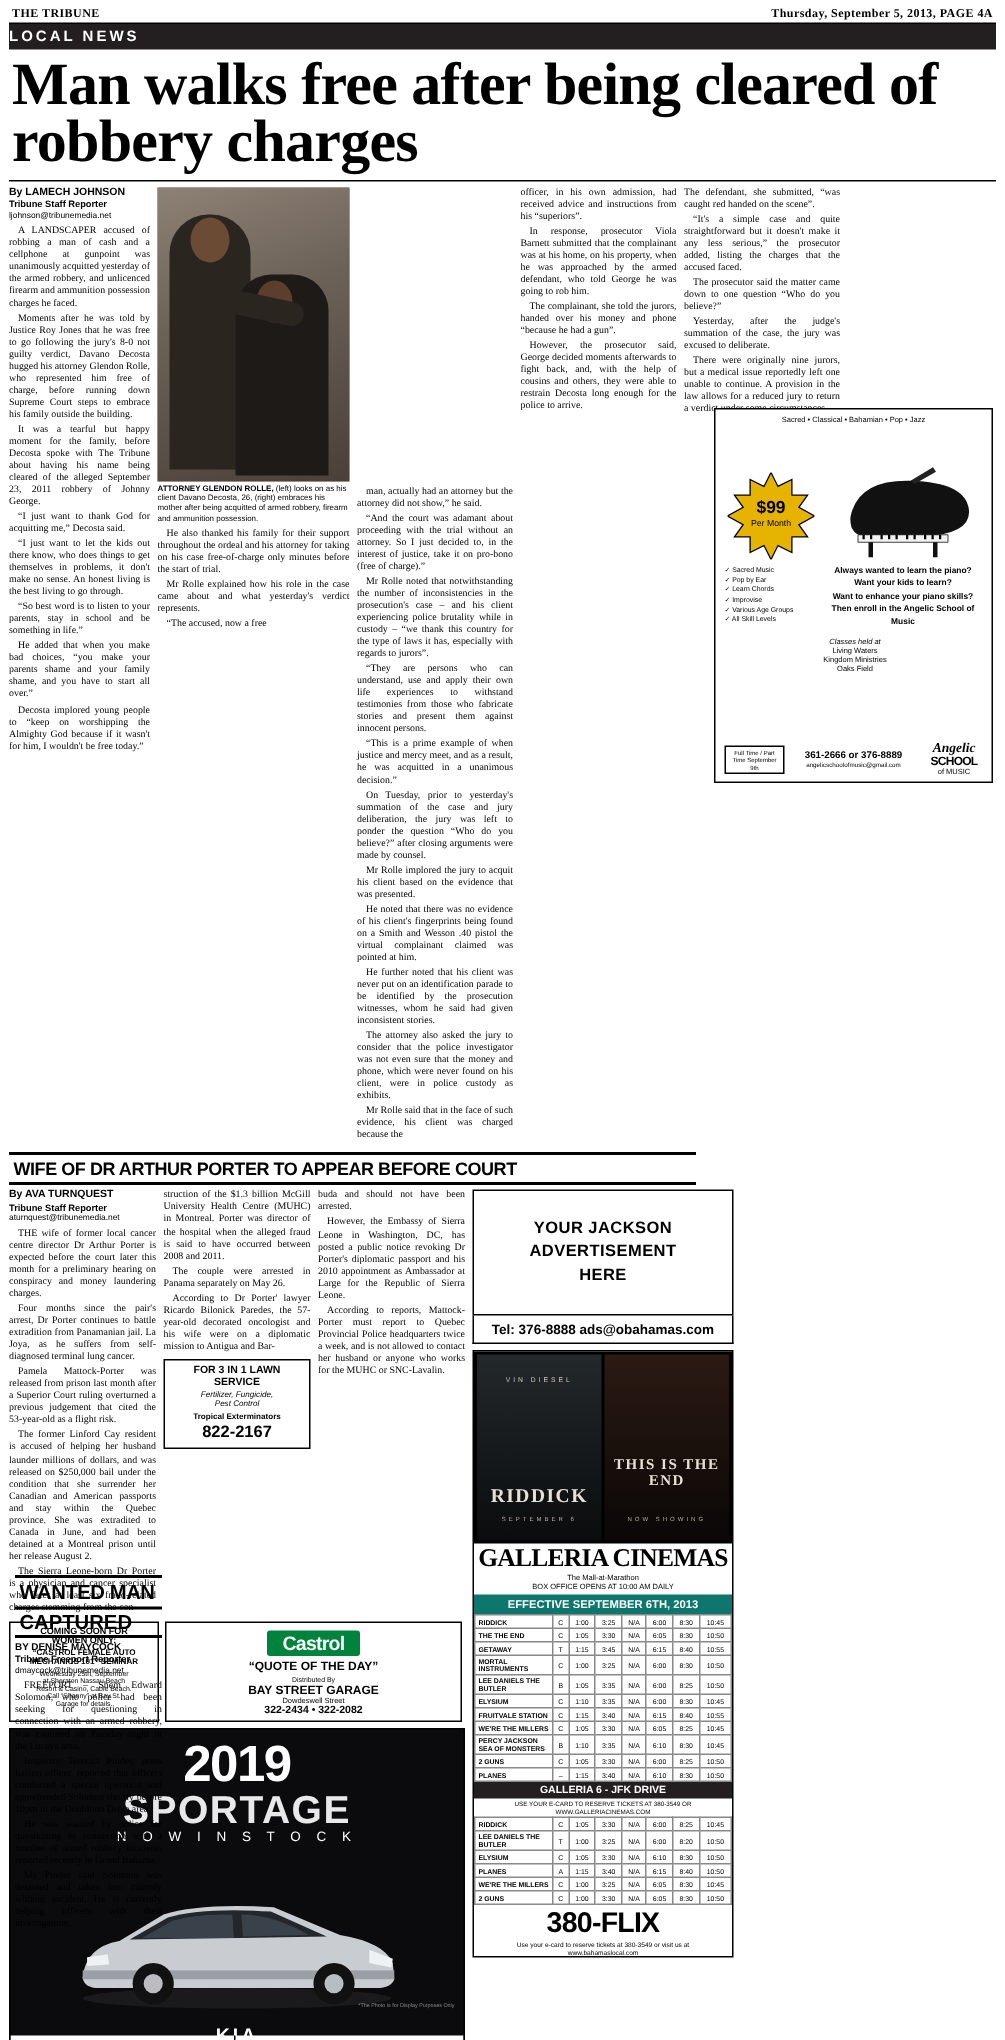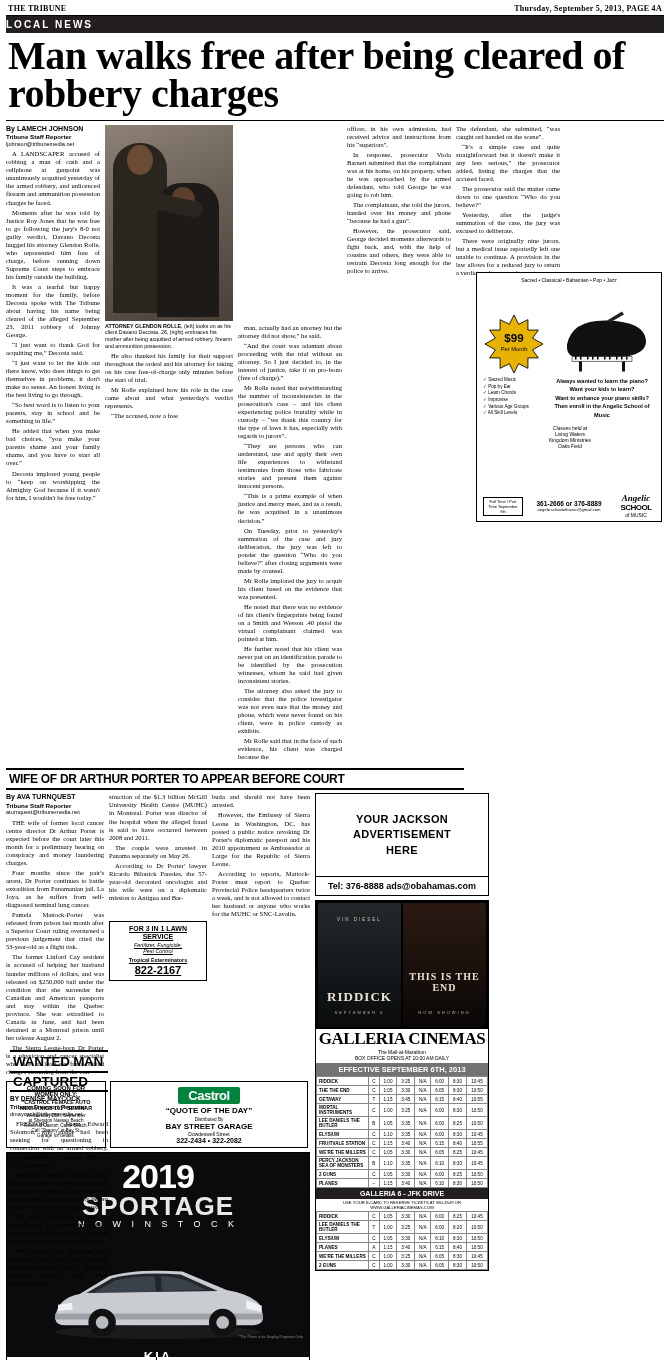--- a/index.html
+++ b/index.html
@@ -131,21 +131,21 @@
   .poster .ttl { position:absolute; left:0; right:0; bottom:22px; text-align:center;
     color:#e8e0d2; font-family:"Liberation Serif", serif; font-weight:bold; font-size:13px;
     letter-spacing:1px; }
   .poster .sub { position:absolute; left:0; right:0; bottom:12px; text-align:center;
     color:#b9b0a1; font-family:"Liberation Sans", sans-serif; font-size:4px; letter-spacing:2px; }
   .poster .ovr { position:absolute; left:0; right:0; top:14px; text-align:center;
     color:#cfc6b5; font-family:"Liberation Sans", sans-serif; font-size:4.5px; letter-spacing:2px; }
   .gal-title { font-family:"Liberation Serif", serif; font-weight:bold; font-size:17px;
     text-align:center; letter-spacing:-0.5px; }
   .gal-sub { font-family:"Liberation Sans", sans-serif; font-size:5px; text-align:center; }
-  .eff-bar { background:#737373; color:#fff; font-family:"Liberation Sans", sans-serif;
+  .eff-bar { background:#0f766e; color:#fff; font-family:"Liberation Sans", sans-serif;
     font-weight:bold; font-size:7.5px; text-align:center; padding:2px 0; margin-top:2px; }
   table.times { width:100%; border-collapse:collapse;
     font-family:"Liberation Sans", sans-serif; font-size:4.6px; }
   table.times td { border:1px solid #888; padding:1px 2px; text-align:center;
     height:9px; }
   table.times td.nm { text-align:left; font-weight:bold; width:52px; }
   .gal2-bar { background:#231f20; color:#fff; font-family:"Liberation Sans", sans-serif;
     font-weight:bold; font-size:7px; text-align:center; padding:2px 0; }
   .usecard { font-family:"Liberation Sans", sans-serif; font-size:4.2px;
     text-align:center; padding:1px 0; }
@@ -343,21 +343,21 @@
           <p>Four months since the pair's arrest, Dr Porter continues to battle extradition from Panamanian jail. La Joya, as he suffers from self-diagnosed terminal lung cancer.</p>
           <p>Pamela Mattock-Porter was released from prison last month after a Superior Court ruling overturned a previous judgement that cited the 53-year-old as a flight risk.</p>
           <p>The former Linford Cay resident is accused of helping her husband launder millions of dollars, and was released on $250,000 bail under the condition that she surrender her Canadian and American passports and stay within the Quebec province. She was extradited to Canada in June, and had been detained at a Montreal prison until her release August 2.</p>
           <p>The Sierra Leone-born Dr Porter is a physician and cancer specialist who faces at least six fraud-related charges stemming from the con-</p>
         </div>
         <div class="col" style="width:98px;">
           <p class="noind">struction of the $1.3 billion McGill University Health Centre (MUHC) in Montreal. Porter was director of the hospital when the alleged fraud is said to have occurred between 2008 and 2011.</p>
           <p>The couple were arrested in Panama separately on May 26.</p>
           <p>According to Dr Porter' lawyer Ricardo Bilonick Paredes, the 57-year-old decorated oncologist and his wife were on a diplomatic mission to Antigua and Bar-</p>
 
-          <div class="lawn" style="margin-top:19px;text-decoration:underline;">
+          <div class="lawn" style="margin-top:4px;">
             <div class="big">FOR 3 IN 1 LAWN SERVICE</div>
             <div style="font-style:italic;">Fertilizer, Fungicide,</div>
             <div style="font-style:italic;">Pest Control</div>
             <div style="font-weight:bold; margin-top:2px;">Tropical Exterminators</div>
             <div class="ph">822-2167</div>
           </div>
         </div>
         <div style="width:98px;">
           <div class="col">
             <p class="noind">buda and should not have been arrested.</p>
@@ -635,20 +635,25 @@
                 <td>1:00</td>
                 <td>3:30</td>
                 <td>N/A</td>
                 <td>6:05</td>
                 <td>8:30</td>
                 <td>10:50</td>
               </tr>
             </tbody>
         </table>
 
+        <div class="flix">
+          <span>380-FLIX</span>
+          <small>Use your e-card to reserve tickets at 380-3549 or visit us at</small>
+          <small>www.bahamaslocal.com</small>
+        </div>
       </div>
     </div>
   </div>
 
   <div style="position:absolute; left:10px; top:1050px; width:98px;">
     <div class="sec-bar small" style="margin:0;">WANTED MAN</div>
     <div style="font-family:'Liberation Sans',sans-serif; font-weight:bold; font-size:13.5px; border-bottom:2px solid #000; padding:1px 3px;">CAPTURED</div>
     <div class="wanted-byline" style="margin-top:3px;">BY DENISE MAYCOCK</div>
     <div class="byline-role">Tribune Freeport Reporter</div>
     <div class="byline-mail">dmaycock@tribunemedia.net</div>

